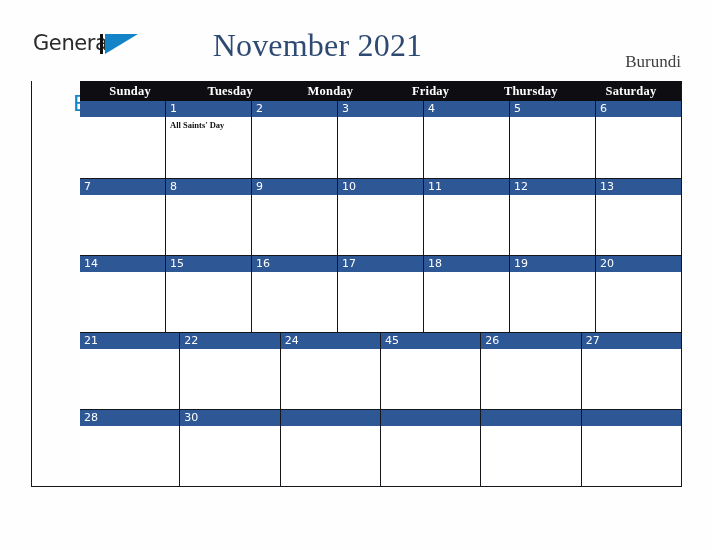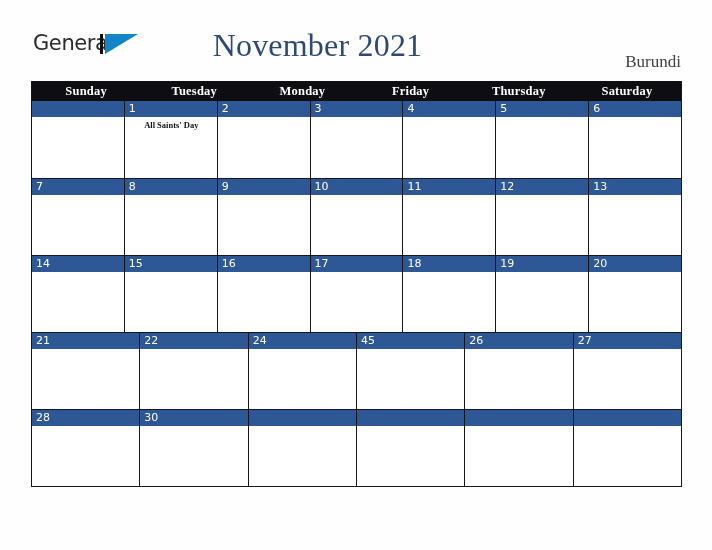--- a/index.html
+++ b/index.html
@@ -104,20 +104,21 @@
   
   .calendar {
     position: absolute;
     left: 31px;
     top: 81px;
     width: 651px;
     border-left: 1px solid #15151c;
     border-right: 1px solid #15151c;
     border-bottom: 1px solid #15151c;
     box-sizing: border-box;
+    padding-left: 48px;
   }
 
   .weekday-row {
     display: flex;
     background: #0d0d12;
     height: 20px;
   }
   .weekday-cell {
     flex: 1 1 0;
     color: #ffffff;
@@ -175,21 +176,20 @@
     padding: 3px 3px 0 4px;
     overflow: hidden;
   }
   .event {
     font-size: 8.5px;
     font-weight: bold;
     color: #111111;
     line-height: 11px;
     white-space: nowrap;
     overflow: hidden;
-    text-align: center;
   }
 </style>
 </head>
 <body>
 
 <div class="topbar">
 
   <div class="logo">
     <div class="logo-general">General</div>
     <div class="logo-mark">

